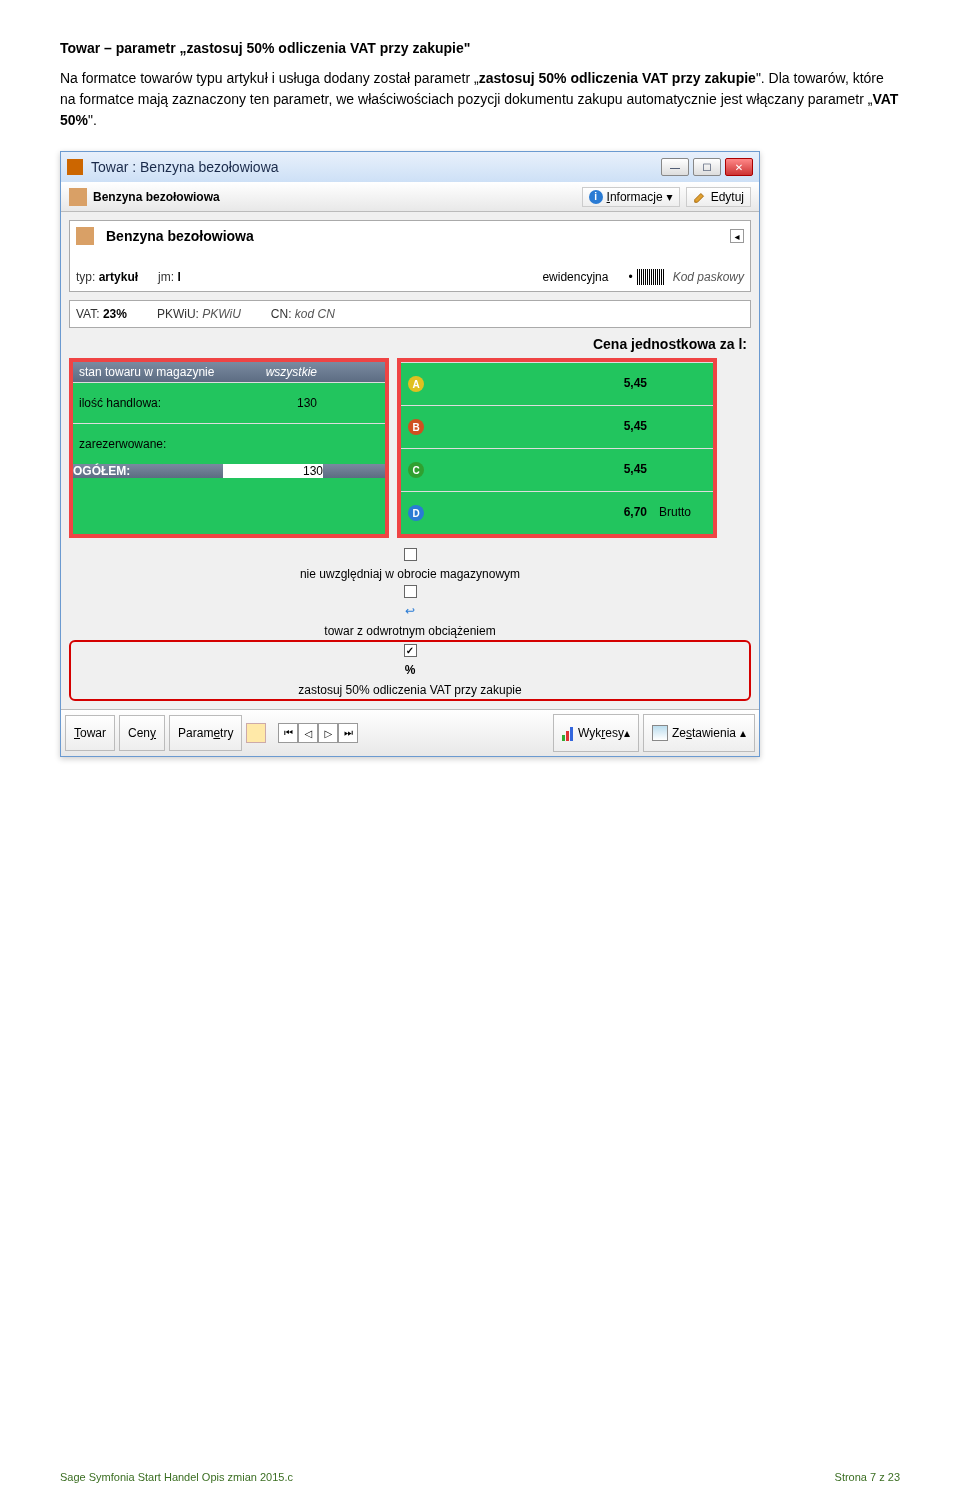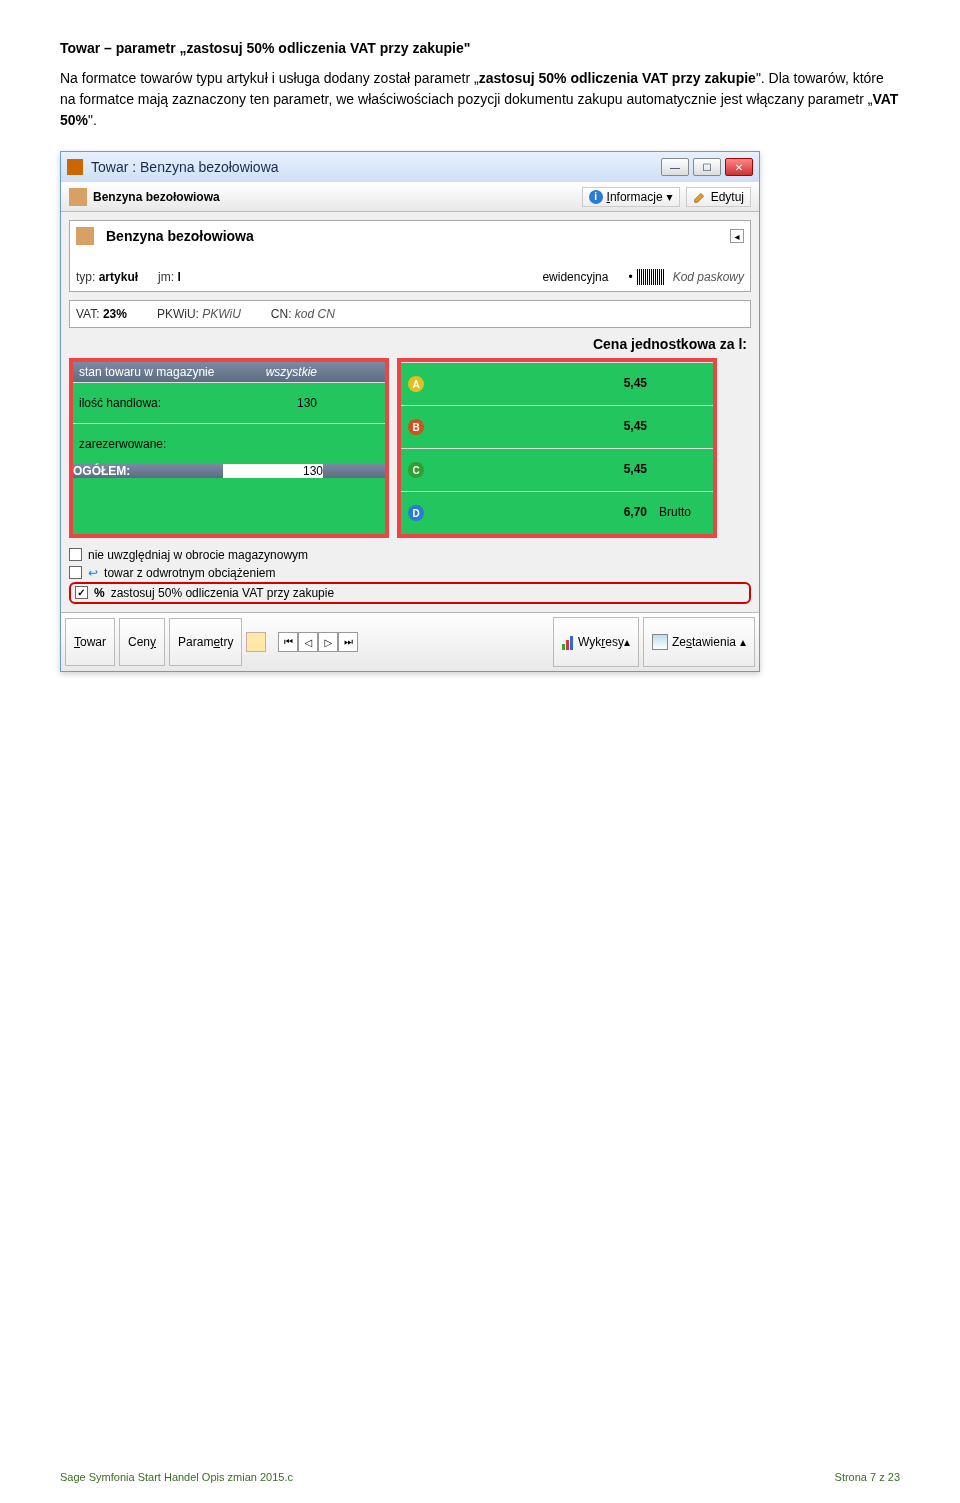--- a/index.html
+++ b/index.html
@@ -112,33 +112,33 @@
   .badge {
     width:16px;height:16px;border-radius:50%;display:inline-flex;align-items:center;justify-content:center;
     color:#fff;font-weight:bold;font-size:10px;
   }
   .bA{background:#e0c020;}
   .bB{background:#d05020;}
   .bC{background:#30a030;}
   .bD{background:#2a7bd4;}
 
   .checks { margin-top:8px; font-size:12px; }
-  .chk-row { display:flex; align-items:flex-start; gap:6px; padding:2px 0; }
+  .chk-row { display:flex; align-items:center; gap:6px; padding:2px 0;flex-direction:column; }
   .cbox { width:13px;height:13px;border:1px solid #666;background:#fff;display:inline-flex;align-items:center;justify-content:center;font-size:10px; }
   .cbox.checked::after { content:"✓"; font-weight:bold; }
   .revarrow { color:#2a7bd4; font-size:12px; }
   .pct { font-weight:bold; }
   .highlight-red { border:2px solid #d40000; border-radius:6px; padding:2px 4px; }
 
   .bottom-toolbar {
     display:flex; align-items:center; gap:4px; padding:4px;
     border-top:1px solid #bbb; background: linear-gradient(#fff,#e8e8e8);
     font-size:12px;
   }
-  .bt-btn { padding:16px 8px; border:1px solid #bbb; background:linear-gradient(#fff,#eee); }
+  .bt-btn { padding:10px 8px; border:1px solid #bbb; background:linear-gradient(#fff,#eee); }
   .note-icon { width:20px;height:20px;background:#ffe9a8;border:1px solid #caa; }
   .nav-grp { display:flex; gap:0; margin-left:8px; }
   .nav-btn { width:20px;height:20px;border:1px solid #999;background:#fff;display:inline-flex;align-items:center;justify-content:center;font-size:10px; }
   .chart-icon { width:16px;height:16px;display:inline-flex;align-items:flex-end;gap:1px; }
   .chart-icon span { width:3px;background:#d33; }
   .chart-icon span:nth-child(1){height:6px;background:#3a3;}
   .chart-icon span:nth-child(2){height:10px;background:#d33;}
   .chart-icon span:nth-child(3){height:14px;background:#36d;}
   .img-icon { width:16px;height:16px;border:1px solid #888;background:linear-gradient(#bde,#fff); }
 

